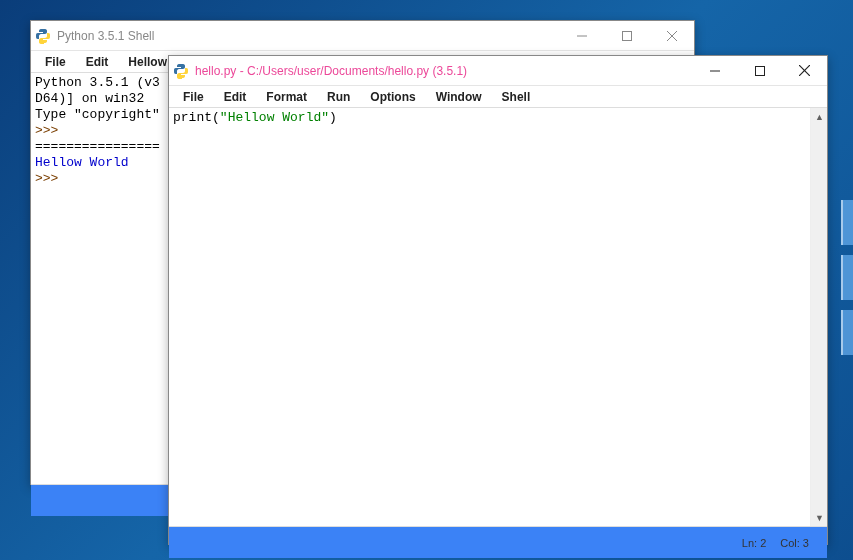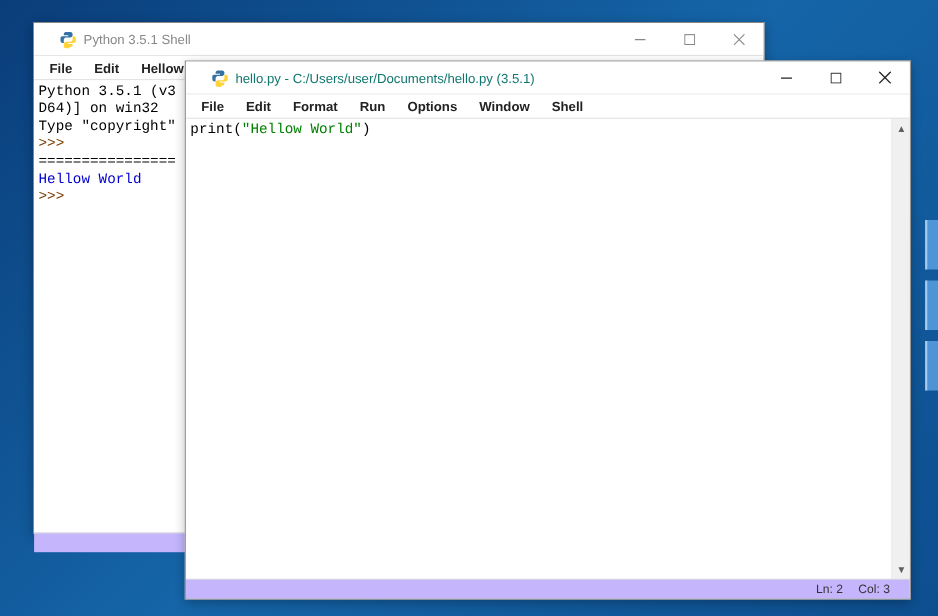--- a/index.html
+++ b/index.html
@@ -15,34 +15,34 @@
     .window {
       position: absolute;
       background: #fff;
       border: 1px solid #888;
       box-shadow: 0 3px 10px rgba(0,0,0,0.3);
     }
     .titlebar {
       height: 30px;
       display: flex;
       align-items: center;
-      padding: 0 0 0 23px;
+      padding: 0 0 0 4px;
       background: #fff;
       border-bottom: 1px solid #e5e5e5;
     }
     .titlebar-icon {
       width: 16px; height: 16px;
       margin-right: 6px;
       display: inline-flex;
       align-items: center;
     }
     .titlebar-text {
       flex: 1;
       font-size: 12px;
-      color: #0f766e;
+      color: #ec4899;
     }
     .win-controls {
       display: flex;
       height: 100%;
     }
     .win-btn {
       width: 45px;
       height: 100%;
       display: flex;
       align-items: center;
@@ -96,22 +96,22 @@
       border-left: 1px solid #eee;
     }
     .scroll-arrow {
       width: 17px; height: 17px;
       display:flex;align-items:center;justify-content:center;
       color:#606060;font-size:9px;
     }
     .scroll-arrow.up{position:absolute;top:0;}
     .scroll-arrow.down{position:absolute;bottom:0;}
     .statusbar {
-      height: 18px;
-      background: #c4b5fd;
+      height: 32px;
+      background: #3b82f6;
       border-top: 1px solid #ddd;
       display: flex;
       justify-content: flex-end;
       align-items: center;
       padding: 0 18px 0 0;
       font-size: 11px;
       color: #333;
       gap: 14px;
     }
     .statusbar.shell {

